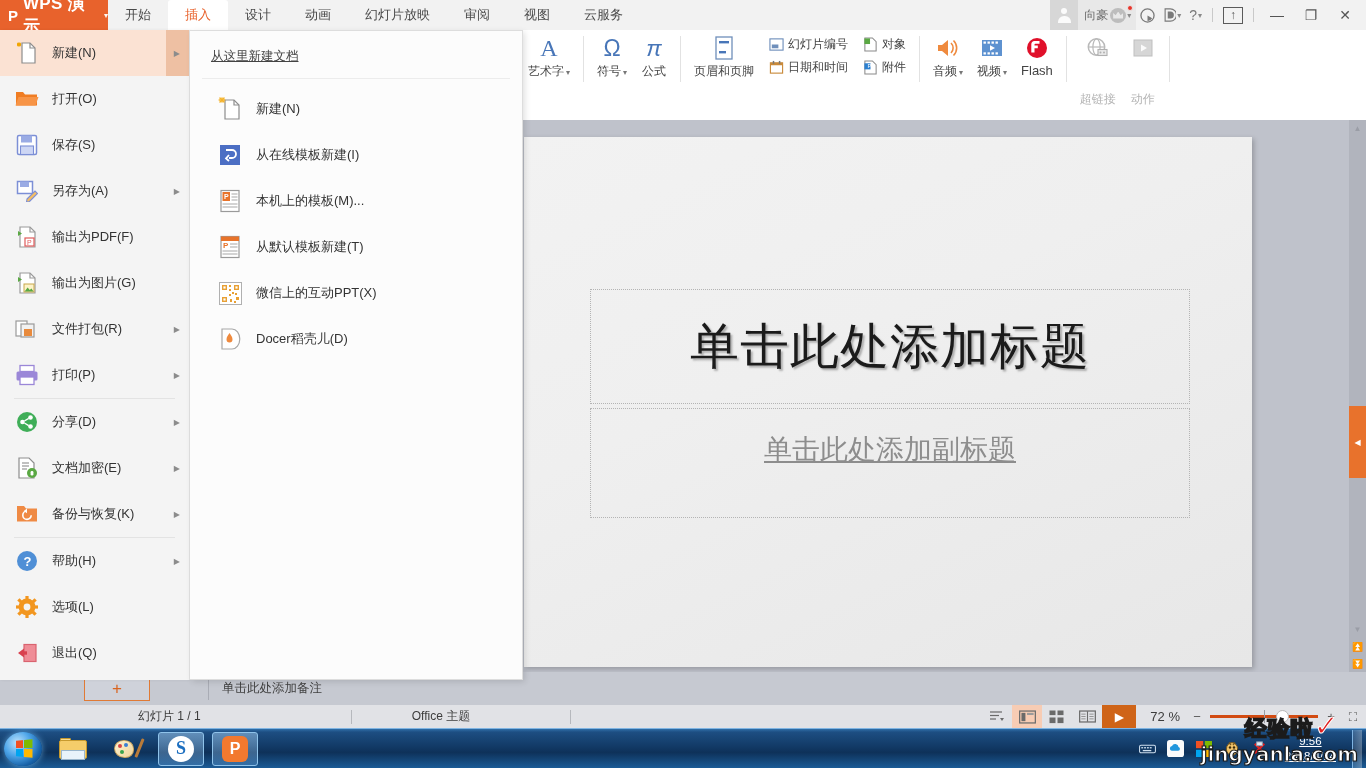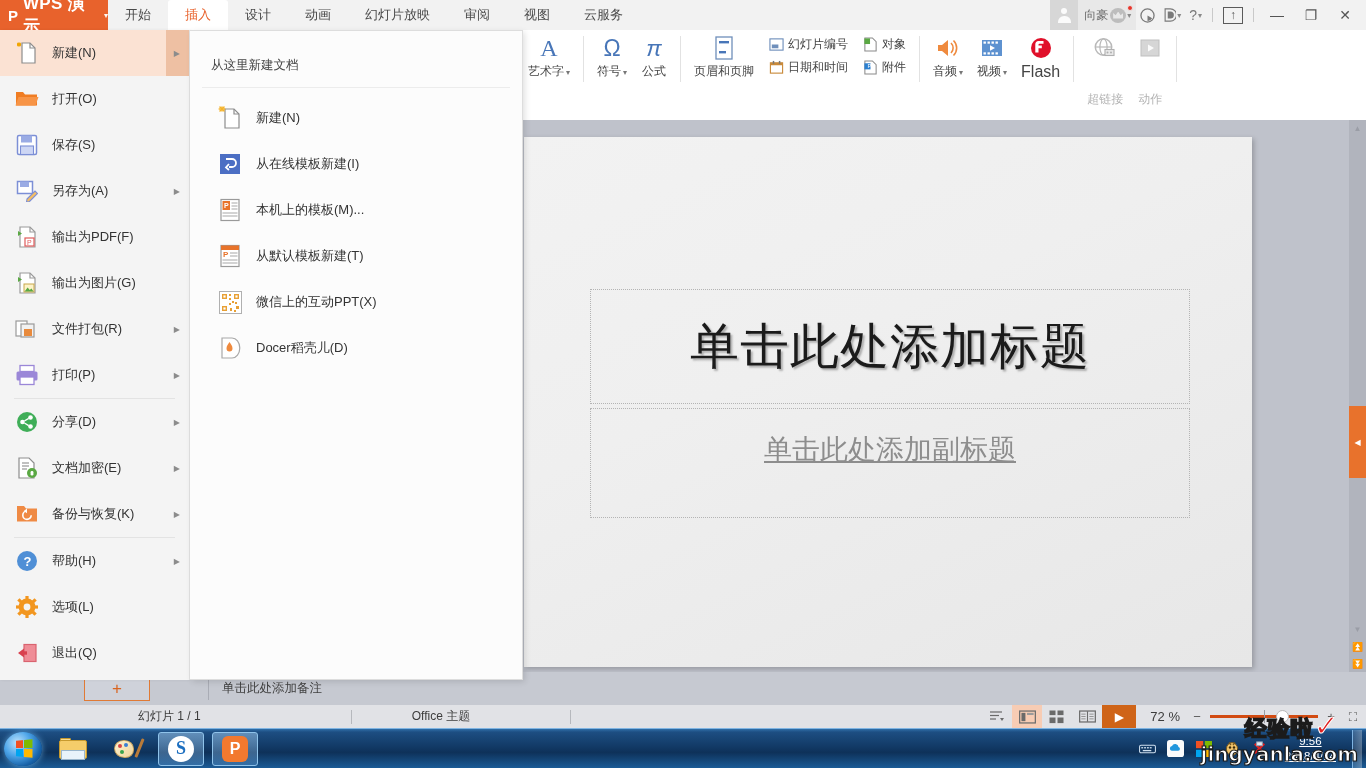--- a/index.html
+++ b/index.html
@@ -246,21 +246,21 @@
   .fm-sep { height: 1px; background: #e3e3e3; margin: 0 14px; }
 
   
   .flyout {
     position: absolute; left: 190px; top: 30px; width: 333px; height: 650px;
     background: #fcfcfc; border: 1px solid #dddddd; border-left: none;
     box-shadow: 2px 2px 6px rgba(0,0,0,.12);
     z-index: 41;
   }
   .fo-title {
-    font-size: 12.5px; color: #444; padding: 26px 0 0 21px; font-weight: normal;
+    font-size: 12.5px; color: #444; padding: 17px 0 0 21px; font-weight: normal; text-decoration: underline;
   }
   .fo-rule { height: 1px; background: #ececec; margin: 13px 12px 0 12px; }
   .fo-item {
     height: 46px; display: flex; align-items: center; padding-left: 28px;
     font-size: 13px; color: #333; cursor: default;
   }
   .fo-item .fi {
     width: 24px; height: 24px; margin-right: 14px;
     display: flex; align-items: center; justify-content: center;
   }
@@ -519,21 +519,21 @@
         <span class="lbl"><span>视频</span><span class="dc">▾</span></span>
       </div>
 
       <div class="rbtn">
         <span class="glyph">
           <svg width="22" height="22" viewBox="0 0 22 22">
             <circle cx="11" cy="11" r="10" fill="#e0102a"></circle>
             <path d="M13.5 4 h-5 c-2 0-3.2 1.4-3.2 3.4 v8.1 h3.2 v-4.2 h3.3 v-2.9 h-3.3 v-0.8 c0-0.5 0.4-0.8 0.9-0.8 h4.1 z" fill="#fff"></path>
           </svg>
         </span>
-        <span class="lbl" style="font-size:16px;">Flash</span>
+        <span class="lbl" style="font-size:13px;">Flash</span>
       </div>
 
       <div class="rdiv"></div>
 
       <div class="rbtn disabled">
         <span class="glyph">
           <svg width="24" height="22" viewBox="0 0 24 22">
             <circle cx="10.5" cy="10" r="8.2" fill="none" stroke="#b9b9b9" stroke-width="1.5"></circle>
             <ellipse cx="10.5" cy="10" rx="3.6" ry="8.2" fill="none" stroke="#b9b9b9" stroke-width="1.2"></ellipse>
             <line x1="2.4" y1="10" x2="18.6" y2="10" stroke="#b9b9b9" stroke-width="1.2"></line>

